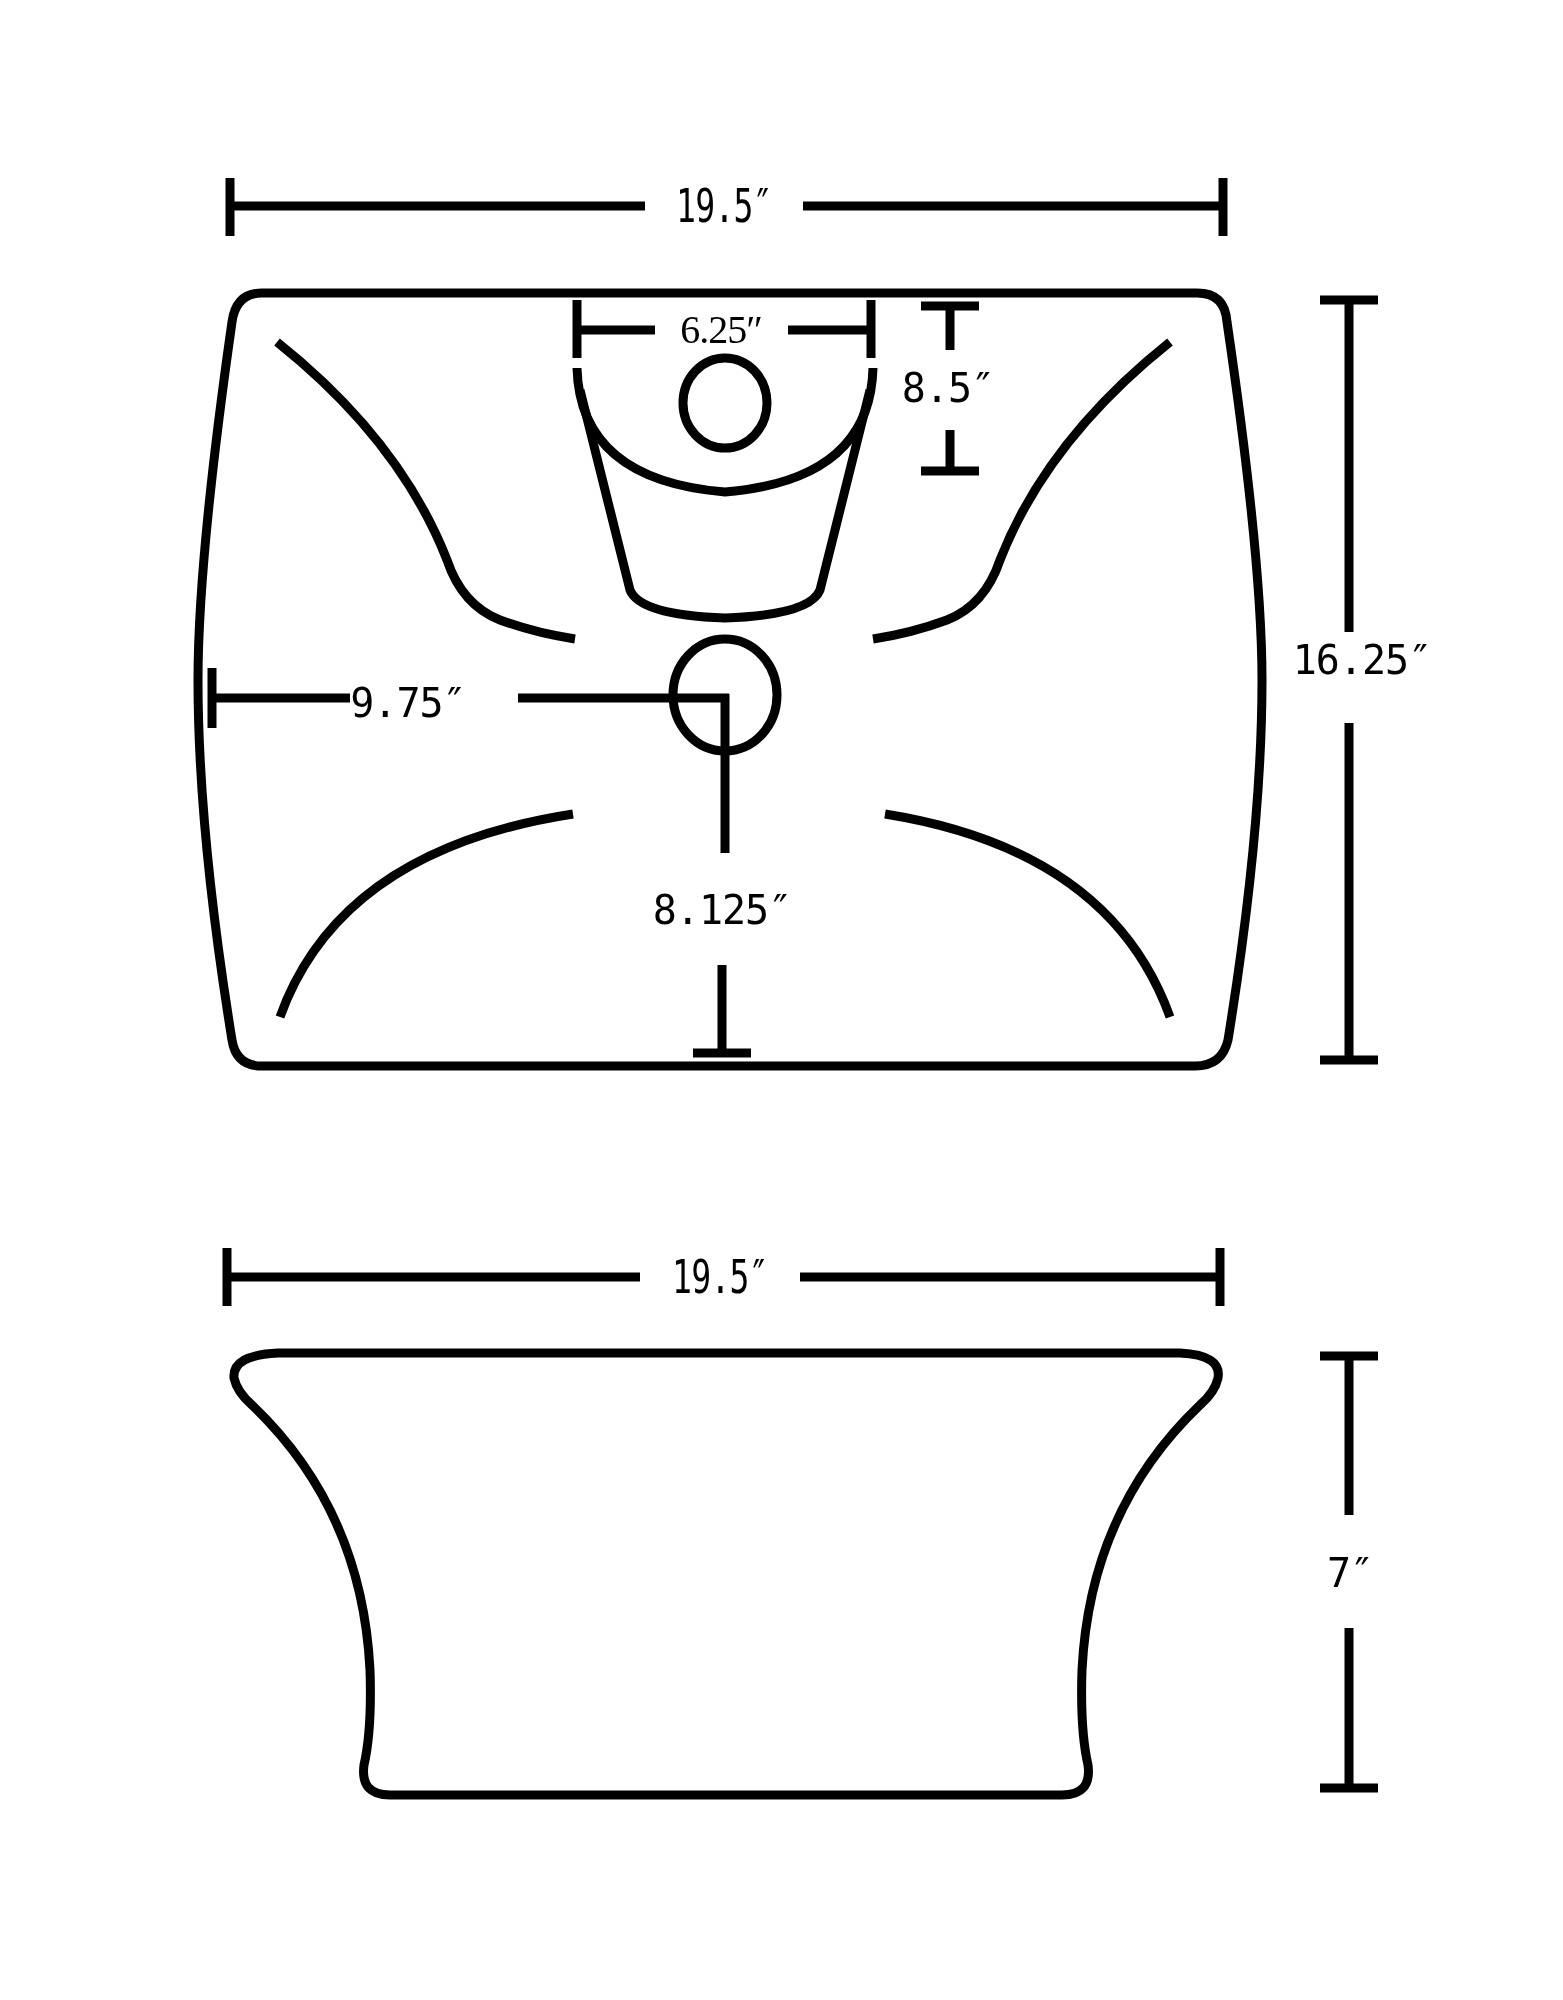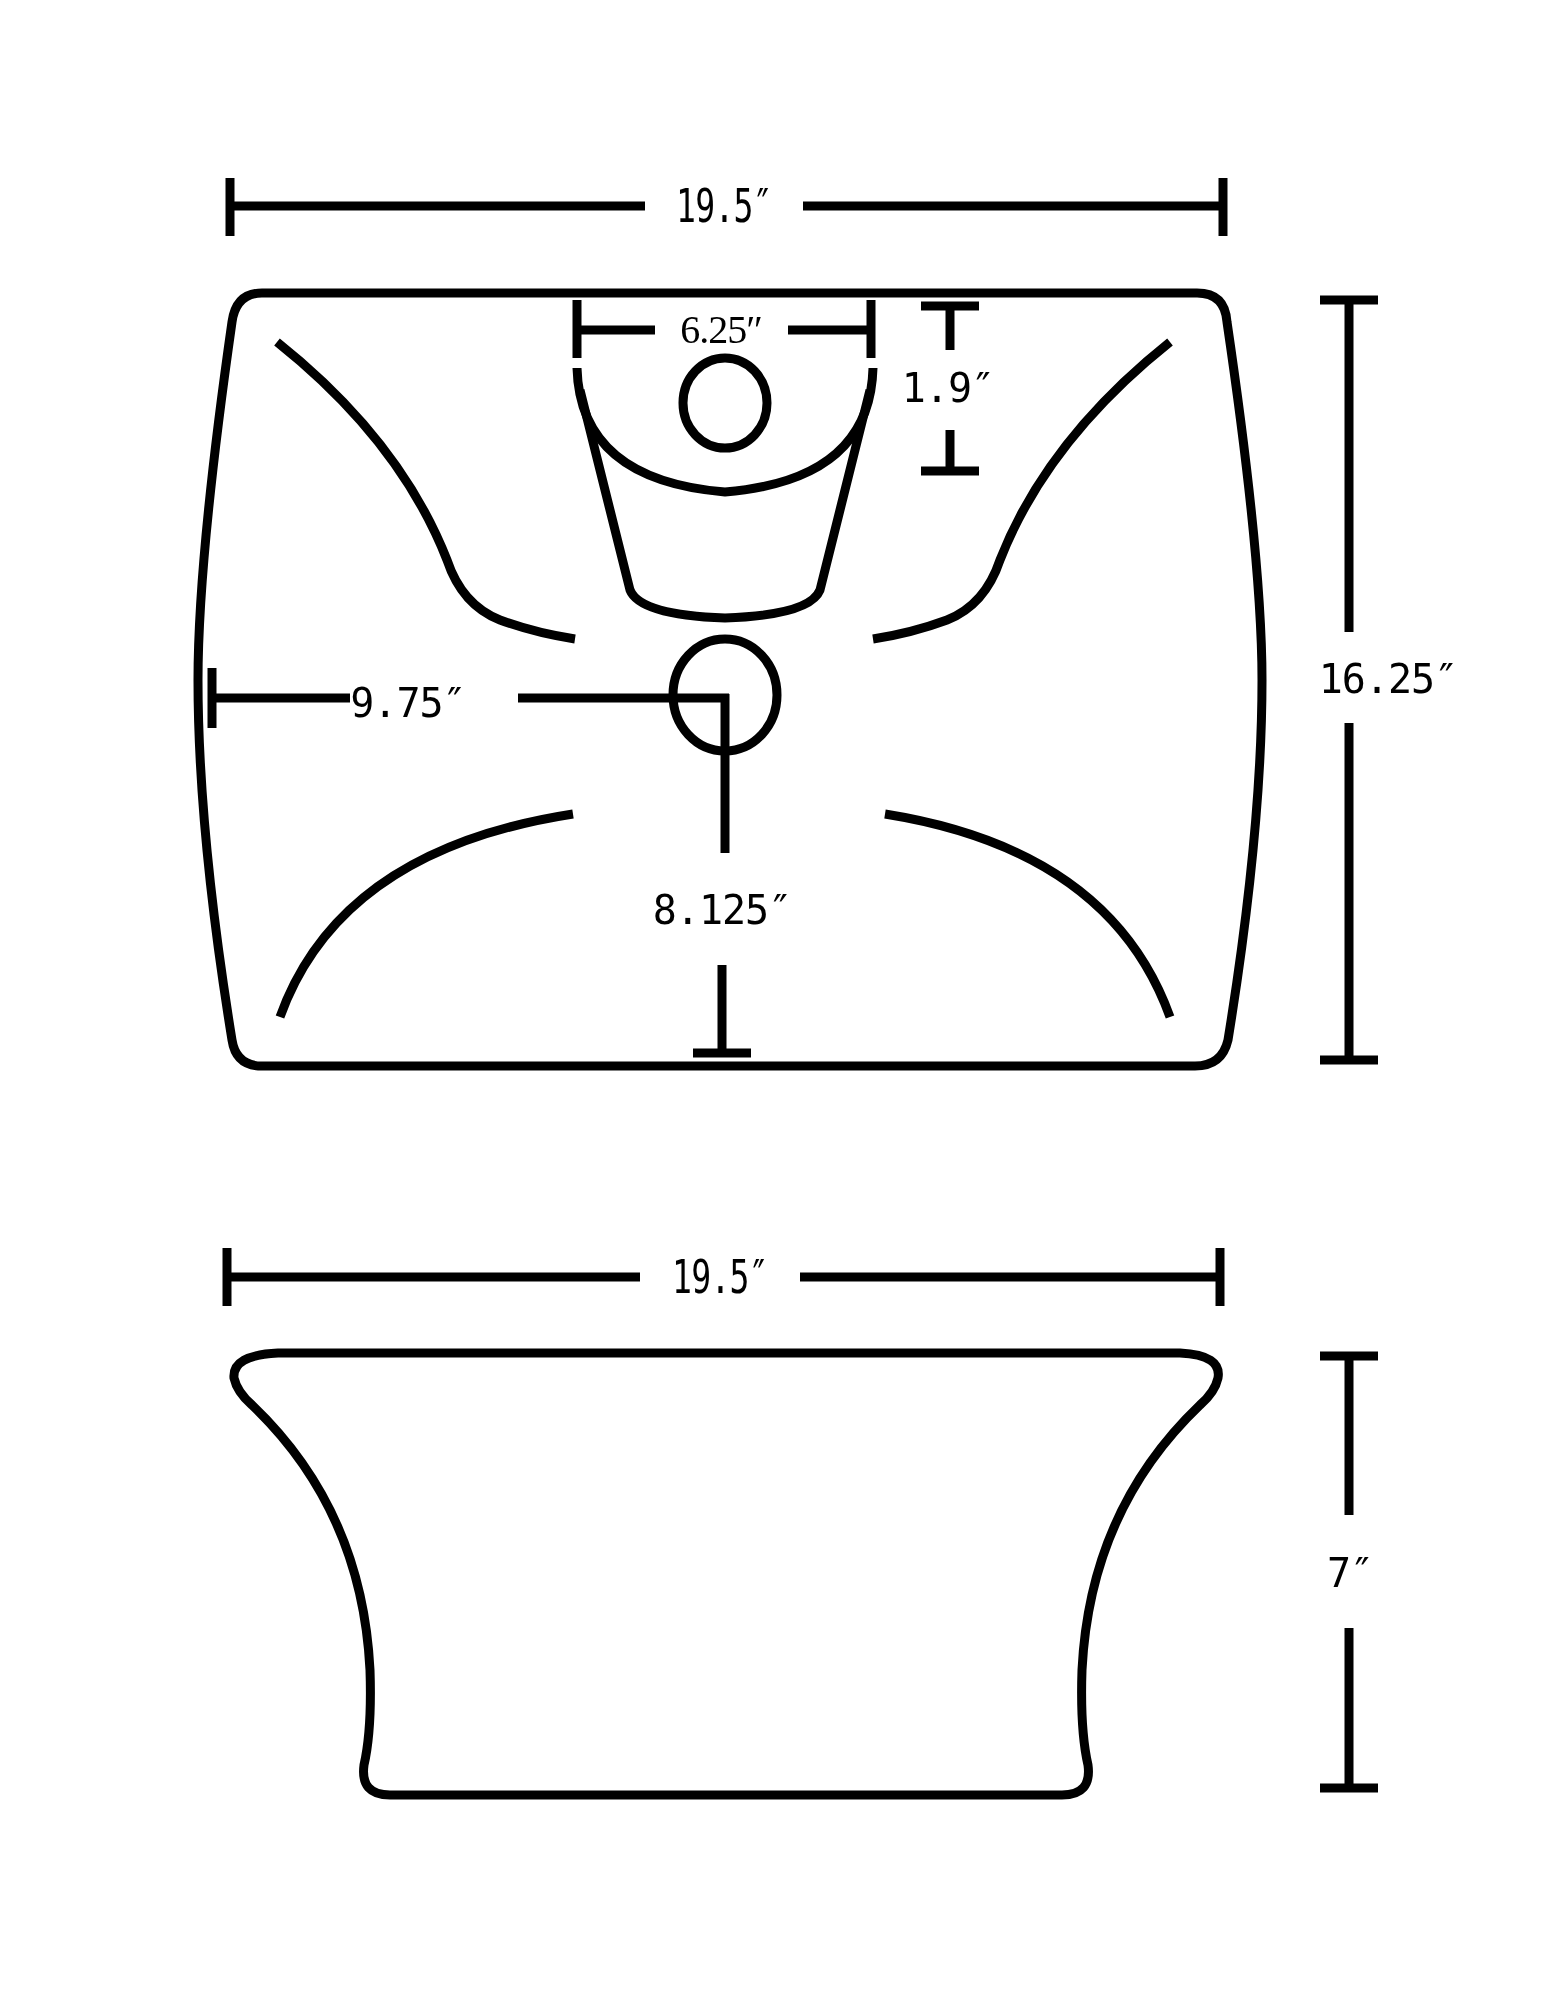--- a/index.html
+++ b/index.html
@@ -102,18 +102,18 @@
   <g>
     <line class="dim" x1="1320" y1="1356" x2="1378" y2="1356"></line>
     <line class="dim" x1="1349" y1="1356" x2="1349" y2="1515"></line>
     <line class="dim" x1="1349" y1="1628" x2="1349" y2="1788"></line>
     <line class="dim" x1="1320" y1="1788" x2="1378" y2="1788"></line>
   </g>
 </svg>
 
 <span class="label condensed" style="left:724px; top:206px;">19.5″</span>
 <span class="label" style="left:721px; top:330px; font-size:40px;font-family:Liberation Serif, serif;">6.25″</span>
-<span class="label" style="left:948px; top:388px; font-size:40px;">1.9″</span>
+<span class="label" style="left:948px; top:388px; font-size:40px;">8.5″</span>
 <span class="label" style="left:408px; top:703px; font-size:40px;">9.75″</span>
 <span class="label" style="left:722px; top:910px; font-size:40px;">8.125″</span>
-<span class="label" style="left:1362px; top:679px; font-size:40px;margin-left:26px;">16.25″</span>
+<span class="label" style="left:1362px; top:660px; font-size:40px;">16.25″</span>
 <span class="label condensed" style="left:720px; top:1277px;">19.5″</span>
 <span class="label" style="left:1350px; top:1573px; font-size:40px;">7″</span>
 
 </body></html>

